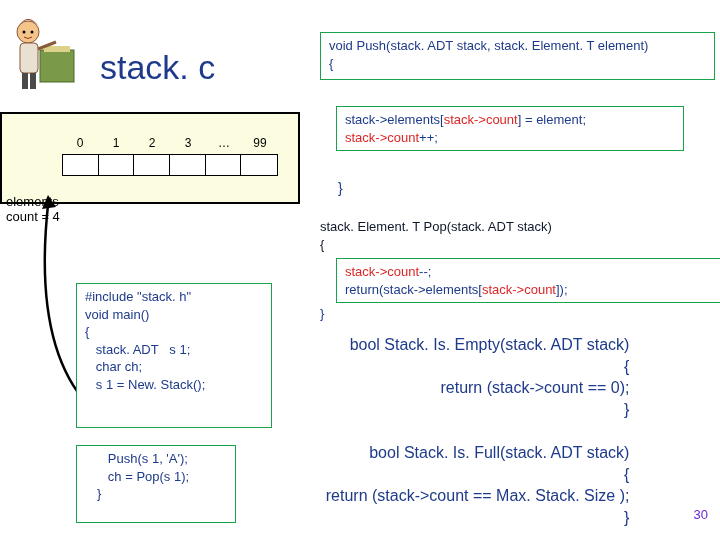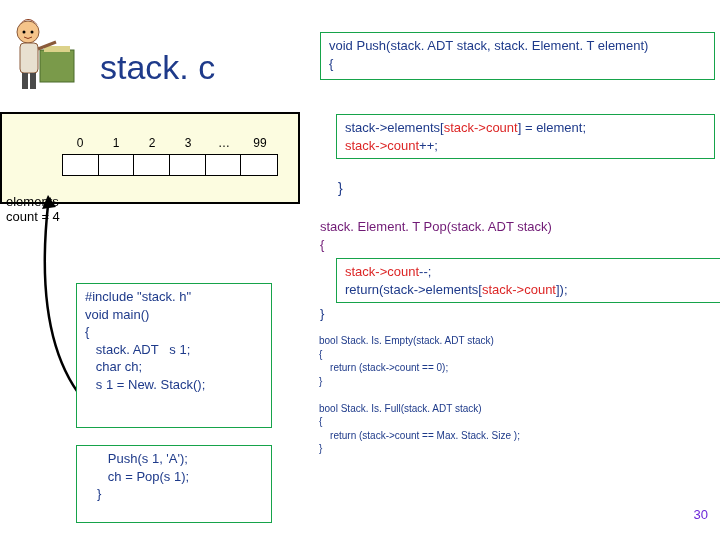--- a/index.html
+++ b/index.html
@@ -54,27 +54,27 @@
     position: absolute;
     border: 1px solid #16a34a;
     background: #fff;
     font-size: 13px;
     color: #1e3a8a;
     padding: 4px 8px;
     white-space: pre;
     line-height: 1.35;
   }
   .main-code { left: 76px; top: 283px; width: 196px; height: 145px; }
-  .push-call { left: 76px; top: 445px; width: 196px; height: 78px; padding-left: 20px;}
+  .push-call { left: 76px; top: 445px; width: 160px; height: 78px; padding-left: 20px;}
   .push-def { left: 320px; top: 32px; width: 395px; height: 48px; }
-  .push-body { left: 336px; top: 114px; width: 379px; }
+  .push-body { left: 336px; top: 106px; width: 348px; }
   .close-brace-push { left: 338px; top: 180px; font-size: 14px; color: #1e3a8a; position: absolute; }
-  .pop-def  { position: absolute; left: 320px; top: 218px; font-size: 13px; color: #701a75; white-space: pre; line-height: 1.35; }
+  .pop-def  { position: absolute; left: 320px; top: 218px; font-size: 13px; color: #0f172a; white-space: pre; line-height: 1.35; }
   .pop-body { left: 336px; top: 258px; width: 394px; }
-  .bool-fns { position: absolute; left: 319px; top: 334px; font-size: 10px; color: #1e3a8a; white-space: pre; line-height: 1.35; }
+  .bool-fns { position: absolute; left: 308px; top: 334px; font-size: 16px; color: #1e3a8a; white-space: pre; line-height: 1.35; text-align: right; }
   .pagenum { position: absolute; right: 12px; bottom: 18px; font-size: 13px; color: #6d28d9; }
   .kw-blue { color: #1e3a8a; }
   .kw-red  { color: #dc2626; }
 </style>
 </head>
 <body>
 
 <svg class="icon-figure" viewBox="0 0 70 80">
   <rect x="30" y="36" width="34" height="32" fill="#7a9a4a" stroke="#4a6a2a"></rect>
   <rect x="34" y="32" width="26" height="6" fill="#dcd28a"></rect>

